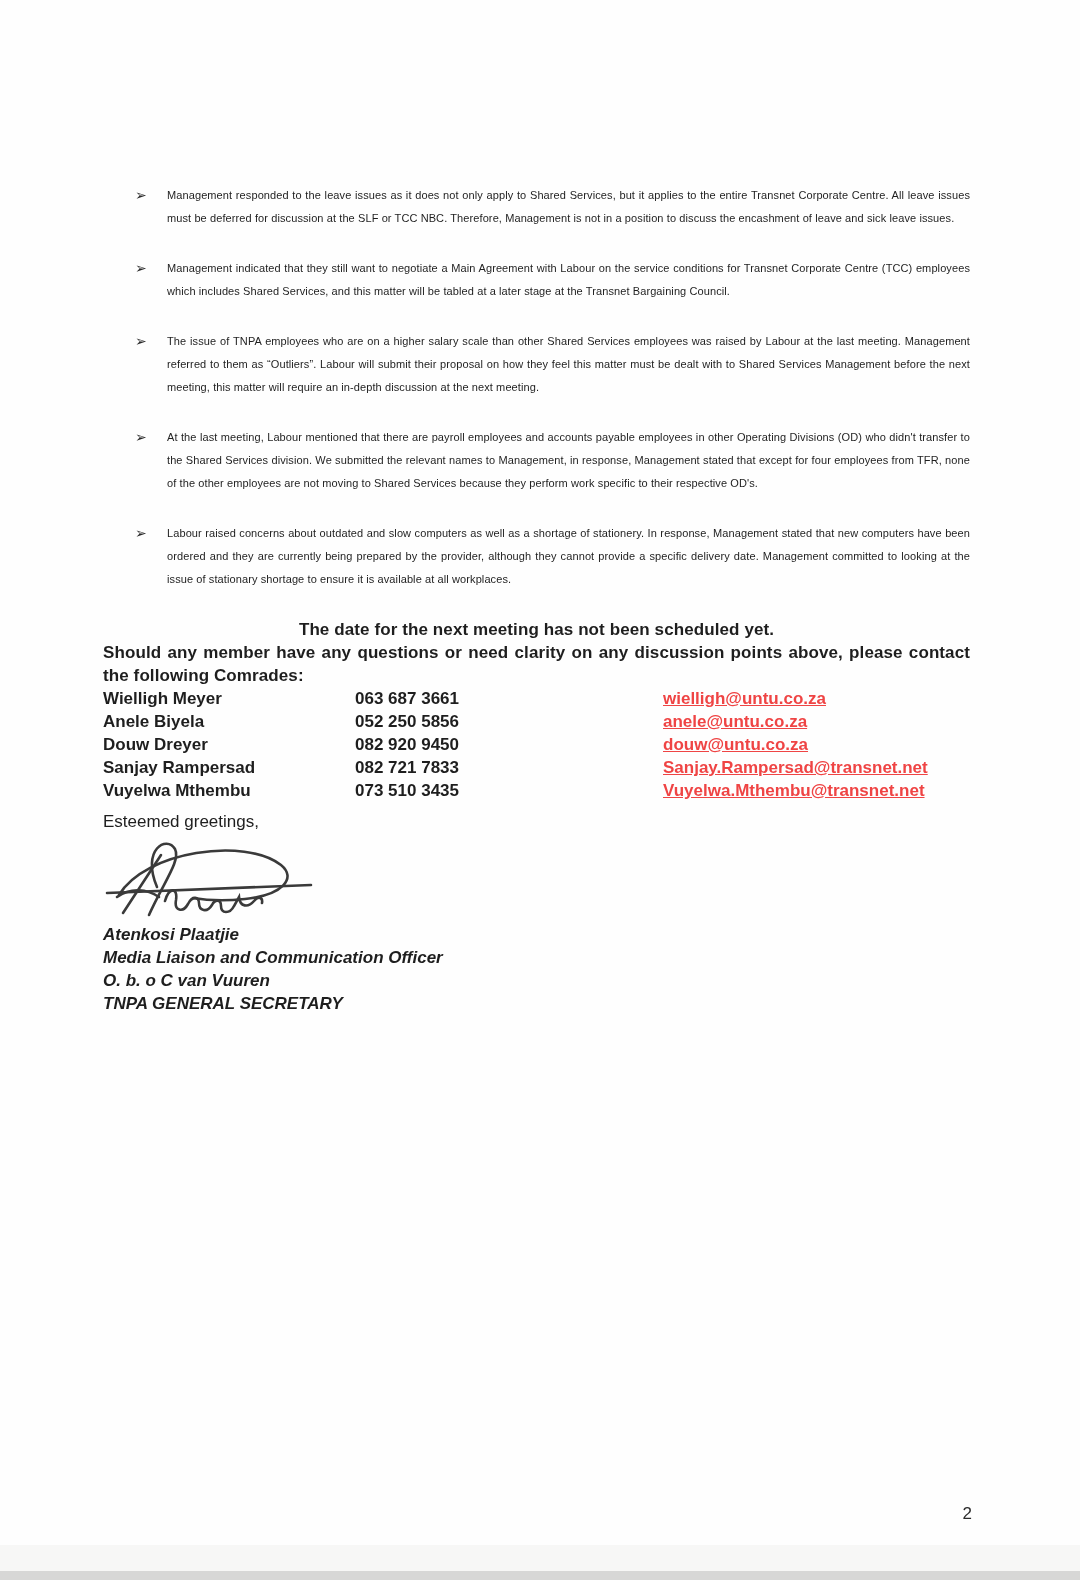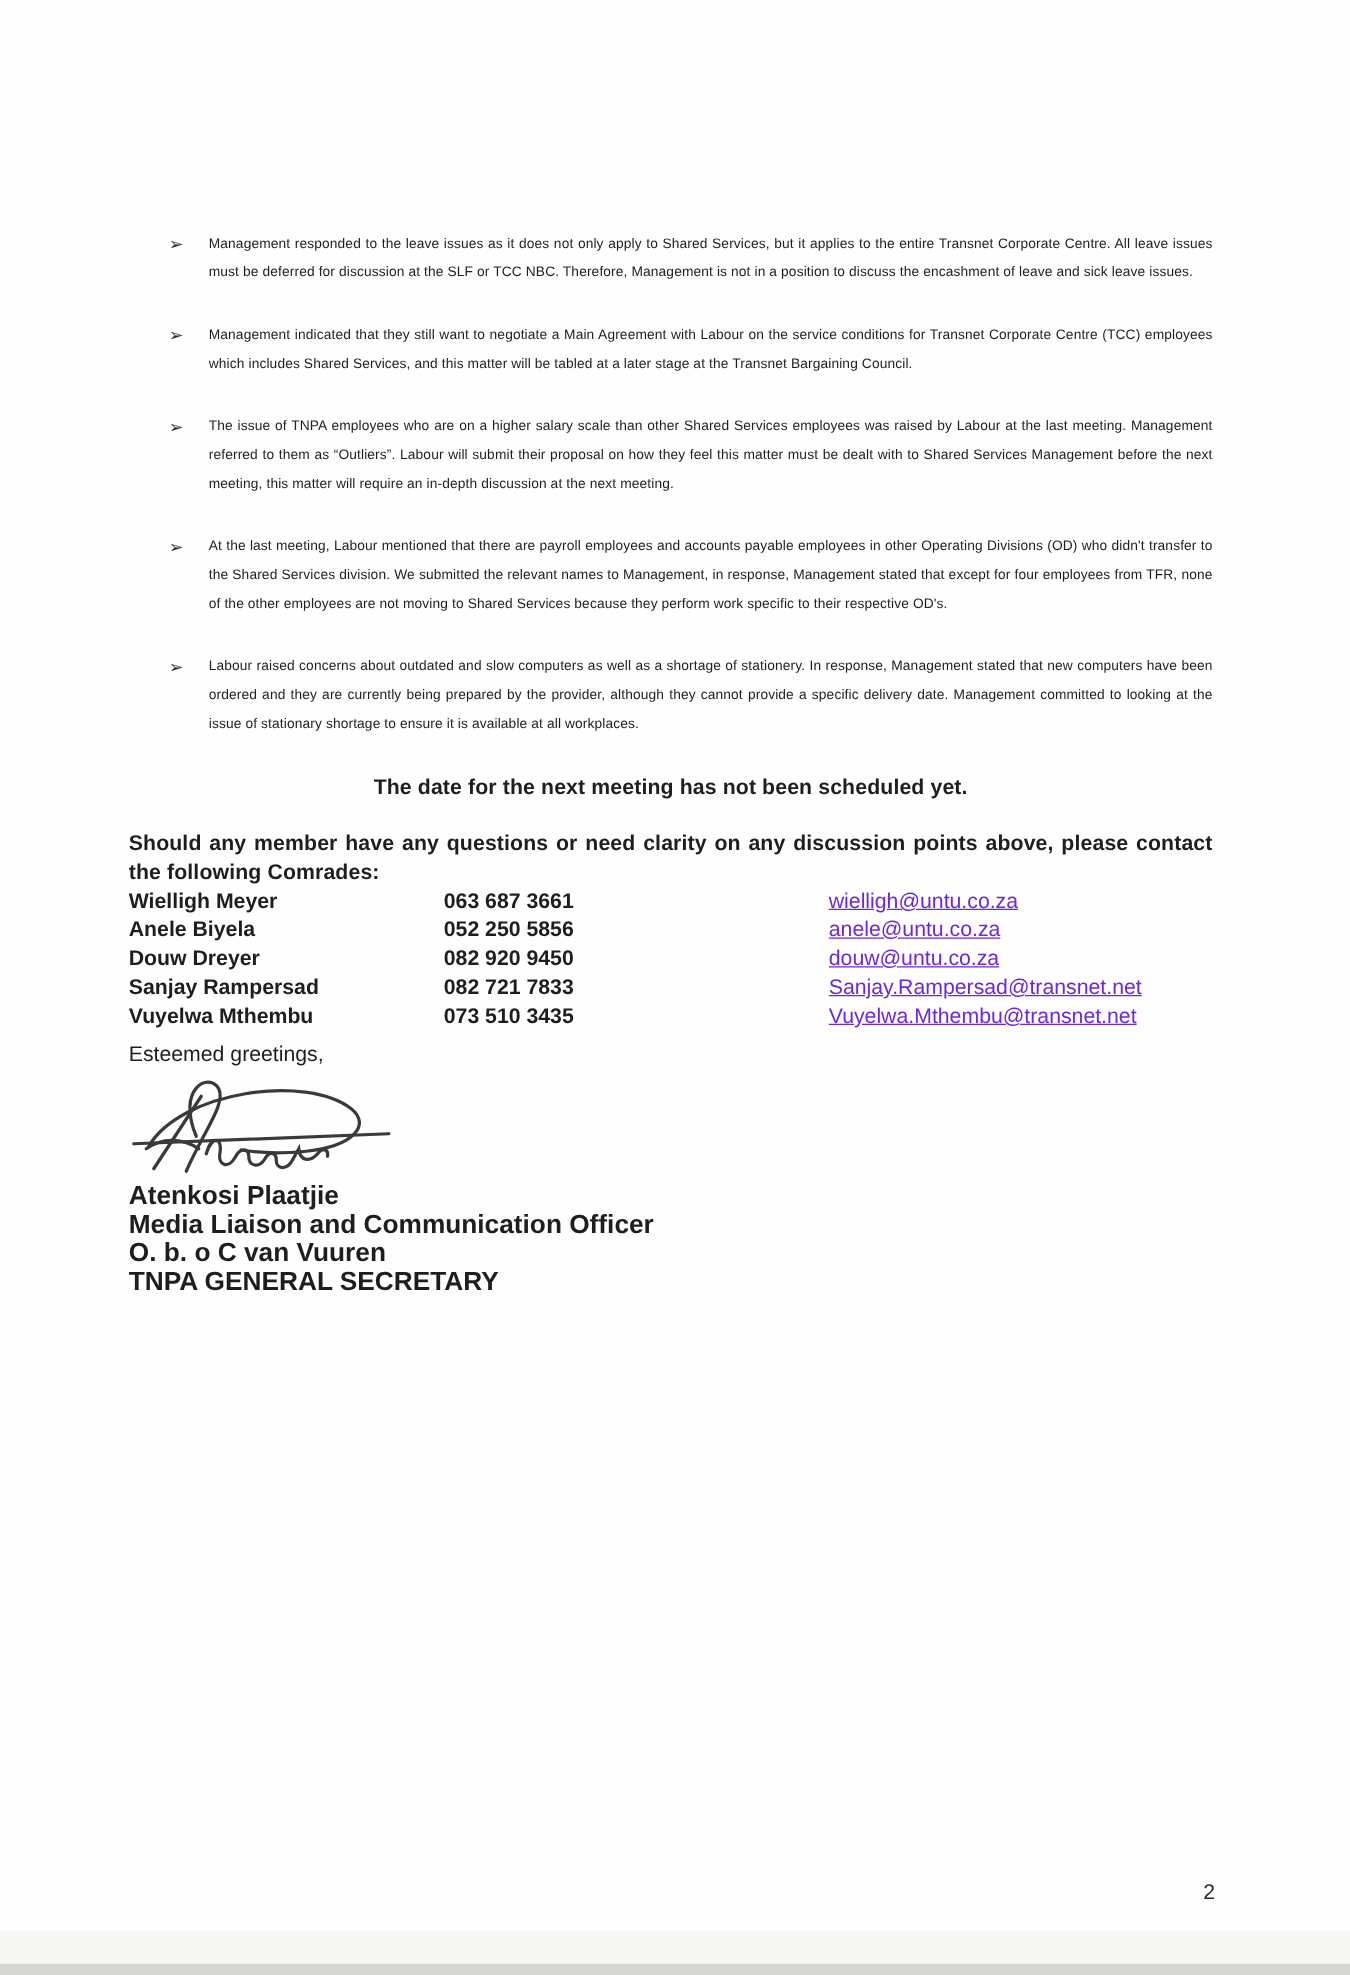--- a/index.html
+++ b/index.html
@@ -41,55 +41,56 @@
   }
   
   .notice {
     font-weight: bold;
     font-size: 17px;
     line-height: 23px;
     text-align: justify;
     letter-spacing: 0.1px;
   }
   .notice.single { text-align: center; }
-  .notice + .notice { margin-top: 22px; }
+  .notice + .notice { }
   .notice-block { margin-top: 2px; }
   
   .contacts {
     font-size: 17px;
     line-height: 23px;
     font-weight: bold;
   }
   .contact-row { display: flex; }
   .contact-name { flex: 0 0 252px; }
   .contact-phone { flex: 0 0 308px; }
   .contact-email { flex: 1; }
   .contact-email a {
-    color: #6d28d9;
+    color: #ef4444;
     text-decoration: underline;
-    font-weight: normal;
+    font-weight: bold;
     text-align: right;
   }
   
   .greeting {
     margin-top: 8px;
     font-size: 17px;
     line-height: 23px;
   }
   .signature-wrap {
     margin-top: 2px;
     margin-left: 2px;
     height: 84px;
     width: 210px;
   }
   .signatory {
     font-weight: bold;
-    font-size: 21px;
+    font-size: 17px;
     line-height: 23px;
     margin-top: 4px;
+    font-style: italic;
   }
   
   .page-number {
     position: absolute;
     right: 108px;
     bottom: 56px;
     font-size: 17px;
     color: #2b2b2b;
   }
   

